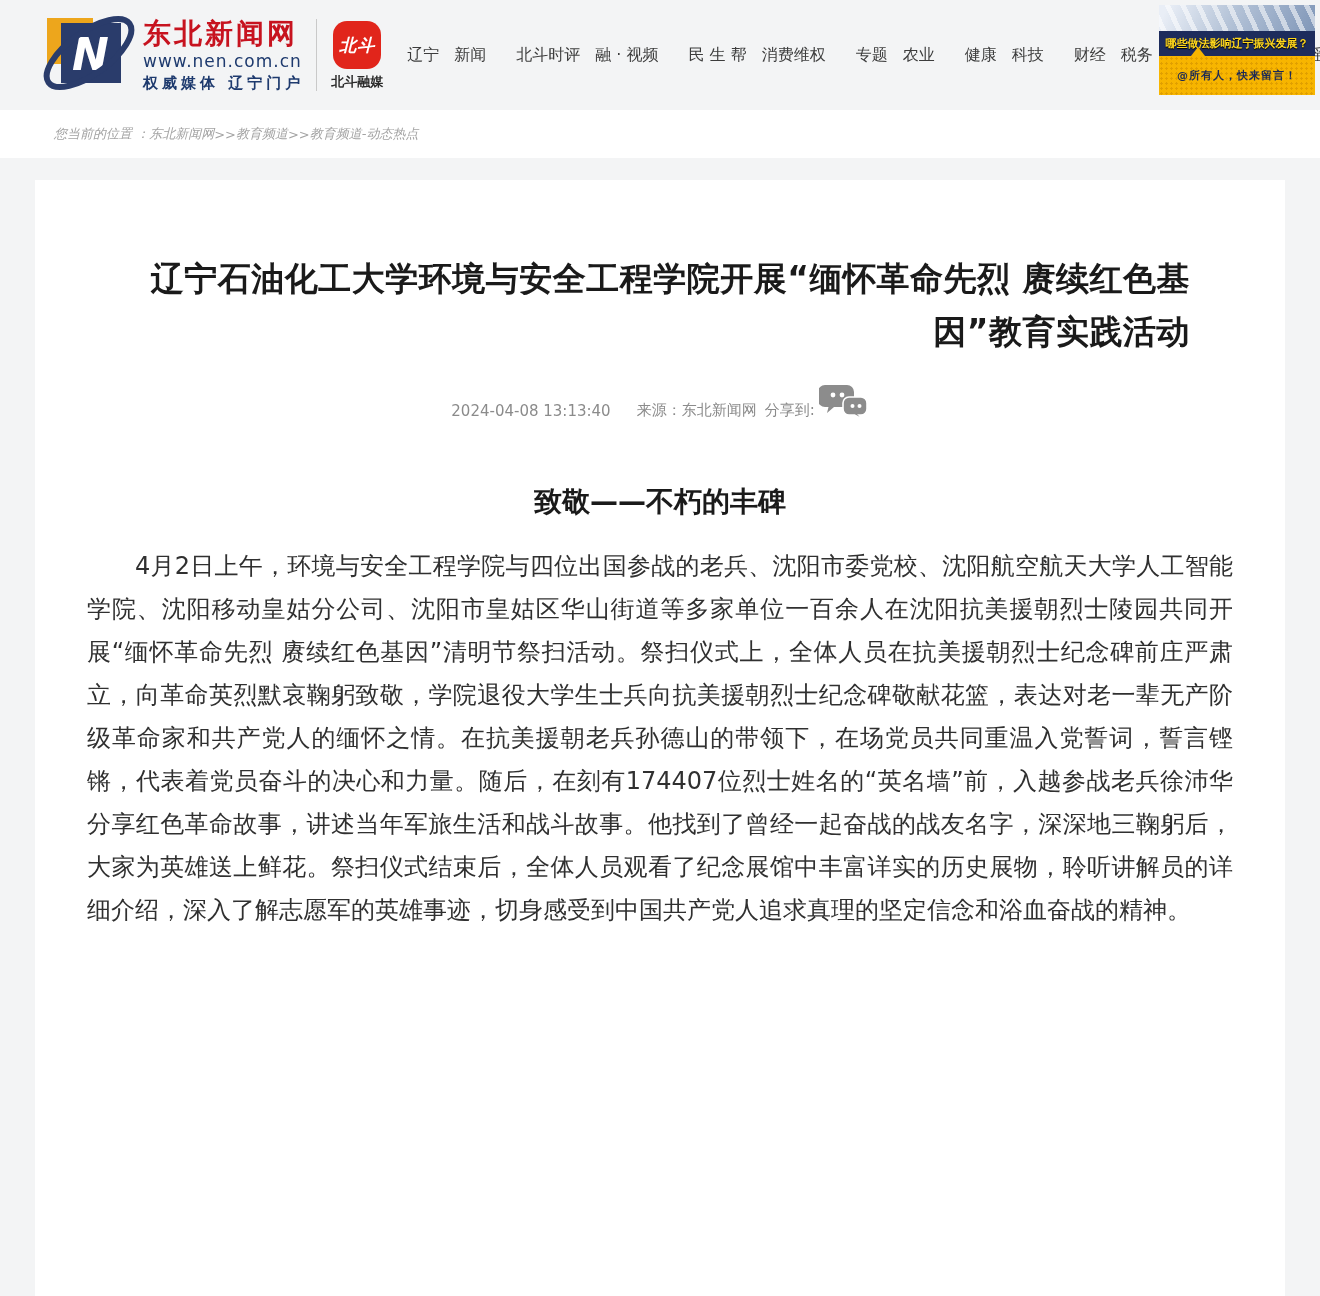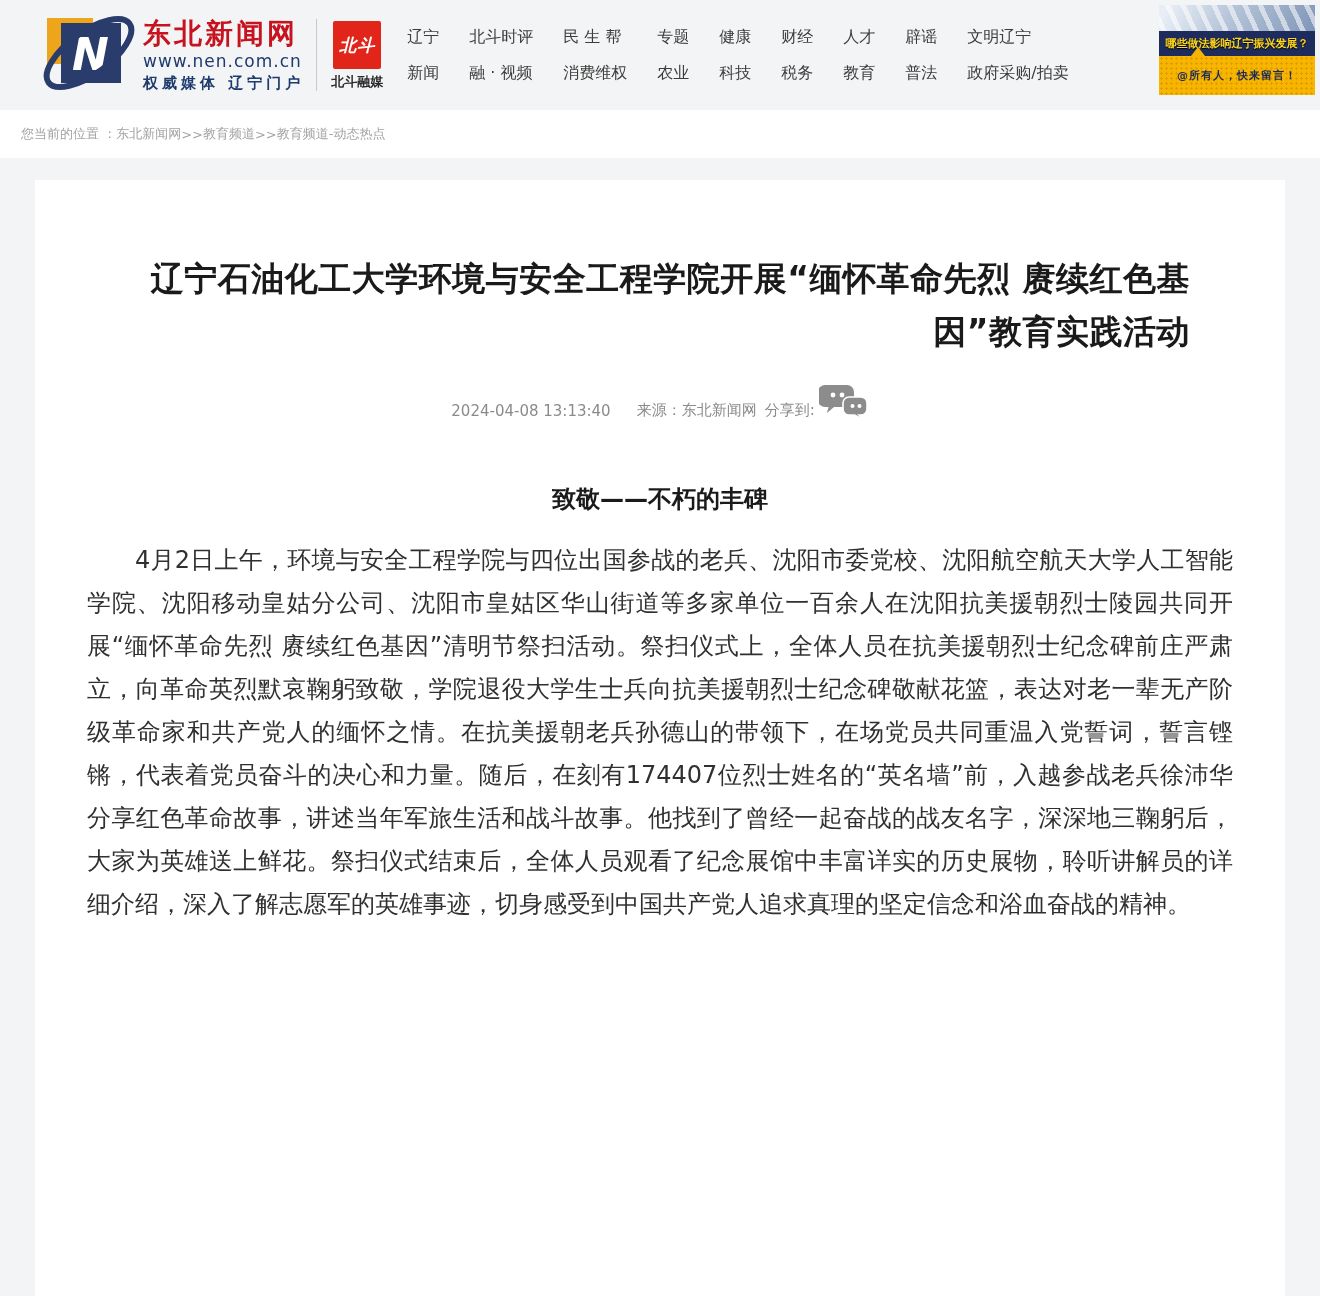--- a/index.html
+++ b/index.html
@@ -33,29 +33,29 @@
   .site-slogan {
     font-size: 15px; font-weight: bold; color: #1e3a6e;
     margin-top: 6px; letter-spacing: 4px; white-space: nowrap;
   }
   .header-divider {
     width: 1px; height: 72px; background: #c9c9c9; margin: 0 14px 0 12px; flex: none;
   }
   .beidou { text-align: center; flex: none; margin-top: 2px; }
   .beidou-icon {
     width: 48px; height: 48px; margin: 0 auto;
-    background: #e1251b; border-radius: 2px;
+    background: #e1251b; border-radius: 14px;
     color: #fff; font-weight: bold; font-style: italic; font-size: 17px;
     display: flex; align-items: center; justify-content: center;
     letter-spacing: 1px;
   }
   .beidou-label { font-size: 13px; color: #2b2b2b; font-weight: bold; margin-top: 4px; white-space: nowrap; }
 
   .main-nav { display: flex; margin-left: 24px; gap: 30px; align-items: flex-start; }
-  .nav-col { display: flex; flex-direction: column; gap: 15px; }
+  .nav-col { display: flex; flex-direction: row; gap: 15px; }
   .nav-link { font-size: 16px; color: #3c3c3c; white-space: nowrap; }
 
   
   .banner-ad {
     position: absolute; right: 5px; top: 5px;
     width: 156px; height: 90px; overflow: hidden;
     cursor: pointer;
   }
   .banner-photo {
     position: absolute; inset: 0 0 36px 0;
@@ -87,22 +87,22 @@
     border-left-width: 7px; border-right-width: 7px; border-top-width: 0;
   }
   .banner-bottom span {
     color: #1c2a55; font-size: 11px; font-weight: bold; letter-spacing: 1px; white-space: nowrap;
   }
 
   
   .breadcrumb-bar {
     height: 48px; background: #ffffff;
     display: flex; align-items: center;
-    padding-left: 21px;
-    font-size: 13px; color: #a3a3a3;
+    padding-left: 54px;
+    font-size: 13px; color: #a3a3a3; font-style: italic;
   }
   .breadcrumb-bar a { color: #a3a3a3; }
 
   
   .card {
     width: 1250px; margin: 22px auto 0;
     background: #ffffff;
     padding: 72px 52px 40px;
     min-height: 1116px;
   }
@@ -122,21 +122,21 @@
   .meta-share-label { margin-right: 4px; }
   .share-icons { display: inline-flex; margin-top: -18px; }
 
   .article-body { margin-top: 60px; }
   .article-body p {
     font-size: 24px; line-height: 43px; color: #303030;
     text-align: justify; text-indent: 2em;
   }
   .article-subheading {
     text-align: center;
-    font-size: 24px; font-weight: bold; color: #1a1a1a;
+    font-size: 28px; font-weight: bold; color: #1a1a1a;
     margin: 44px 0 24px;
   }
 </style>
 </head>
 <body>
 
 <header class="site-header">
 
   <div class="logo-wrap">
     <div class="logo-mark">

